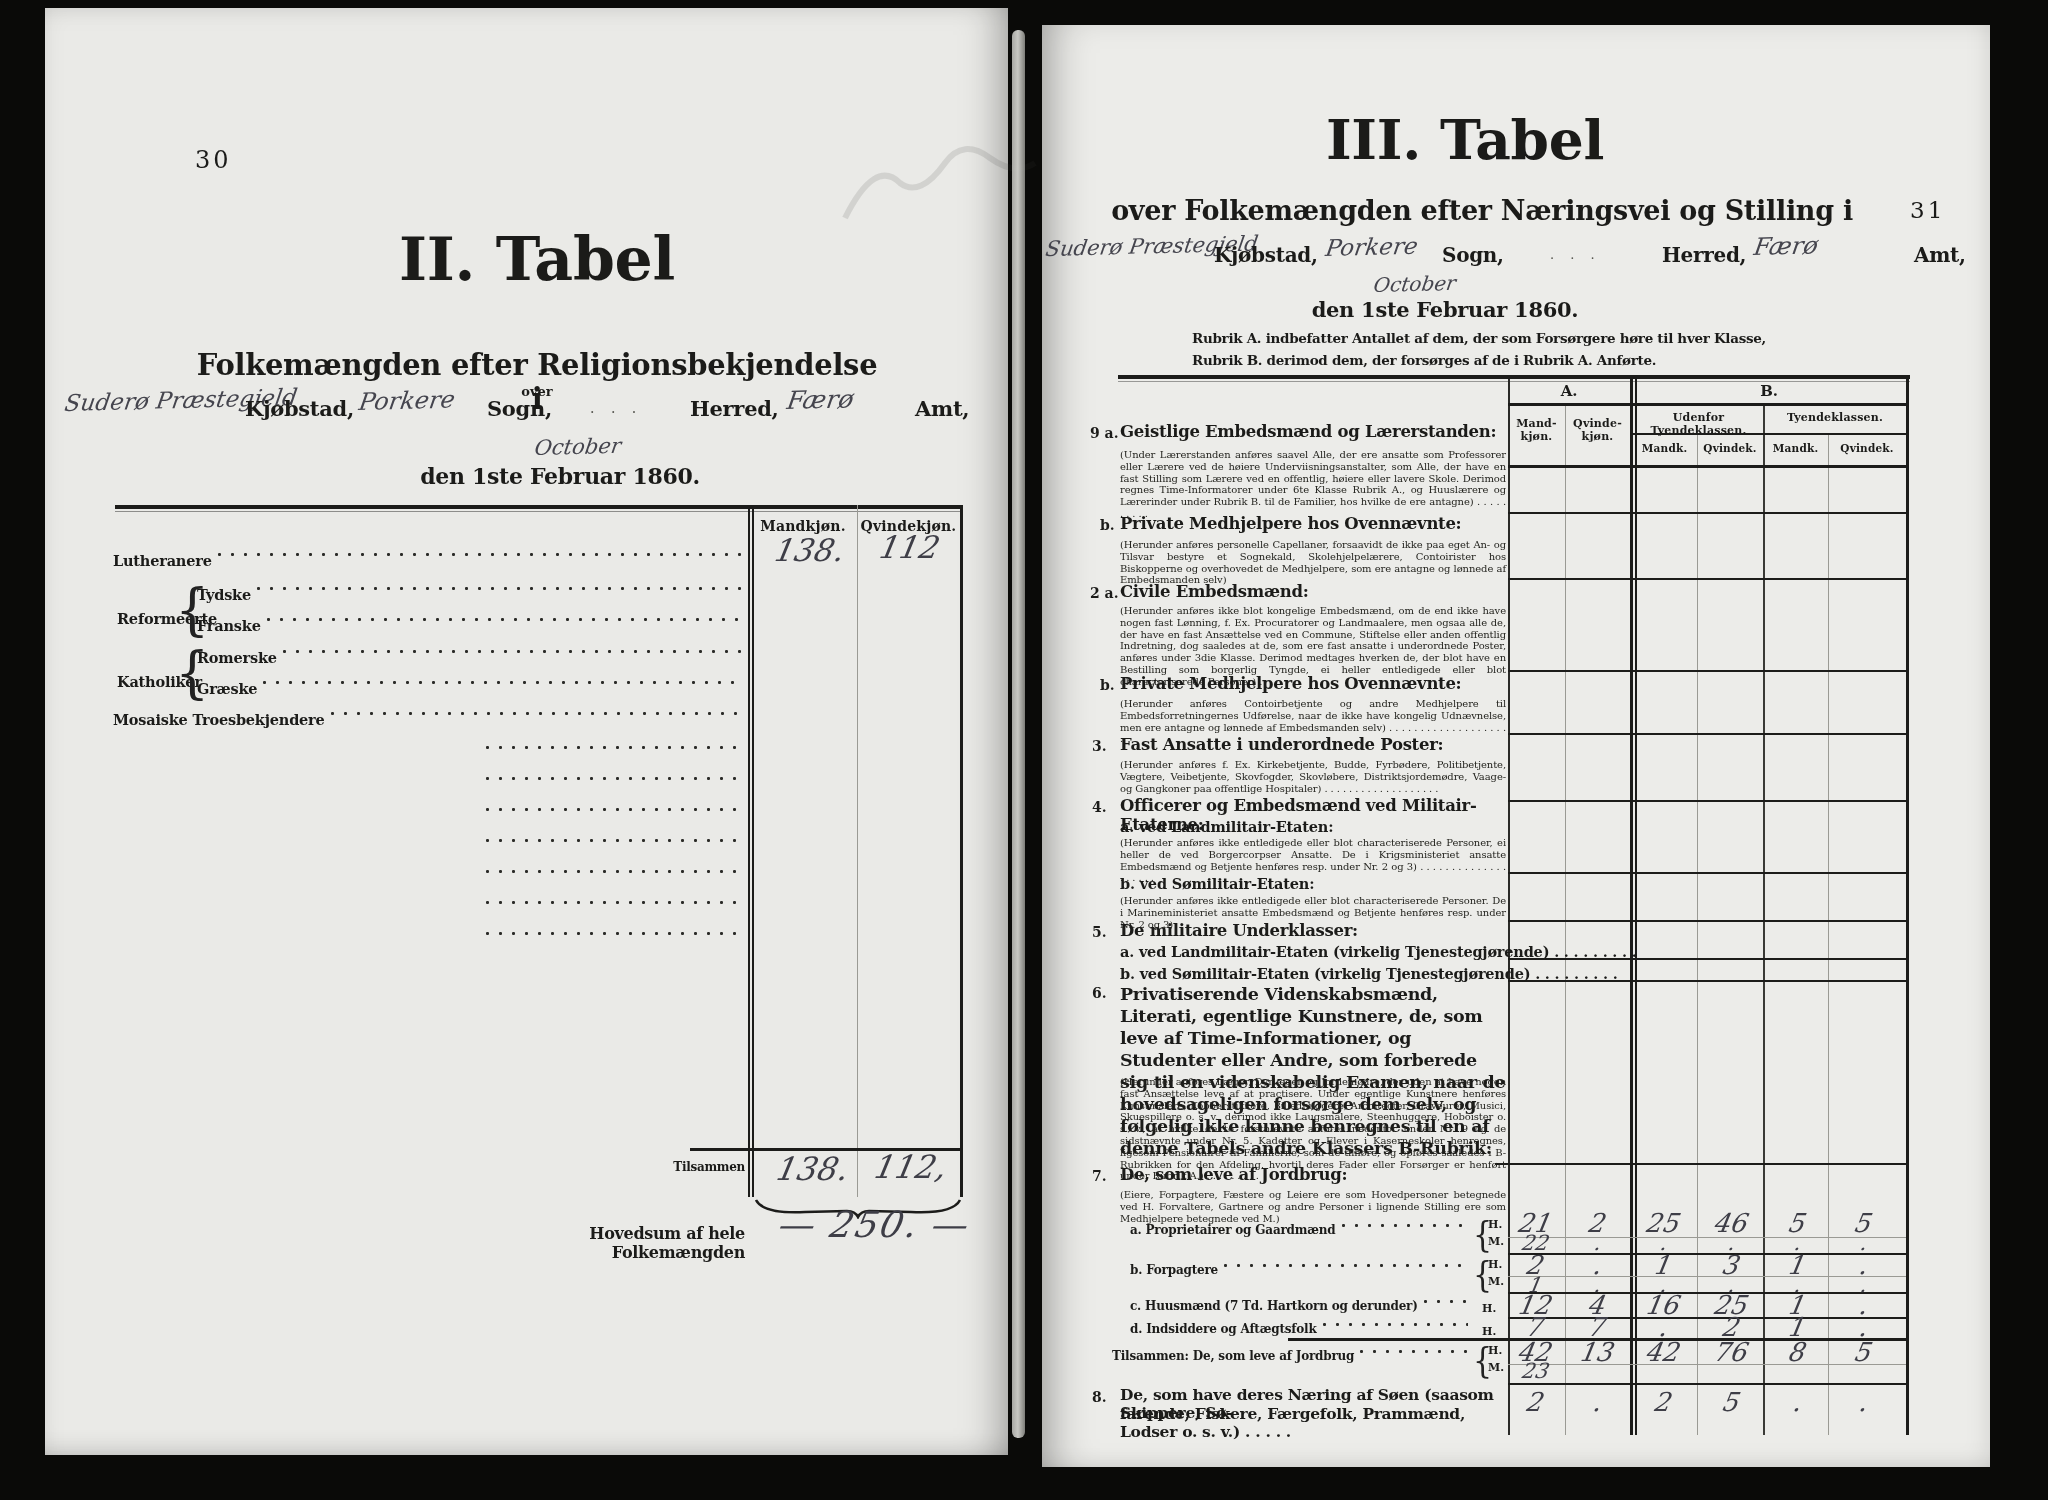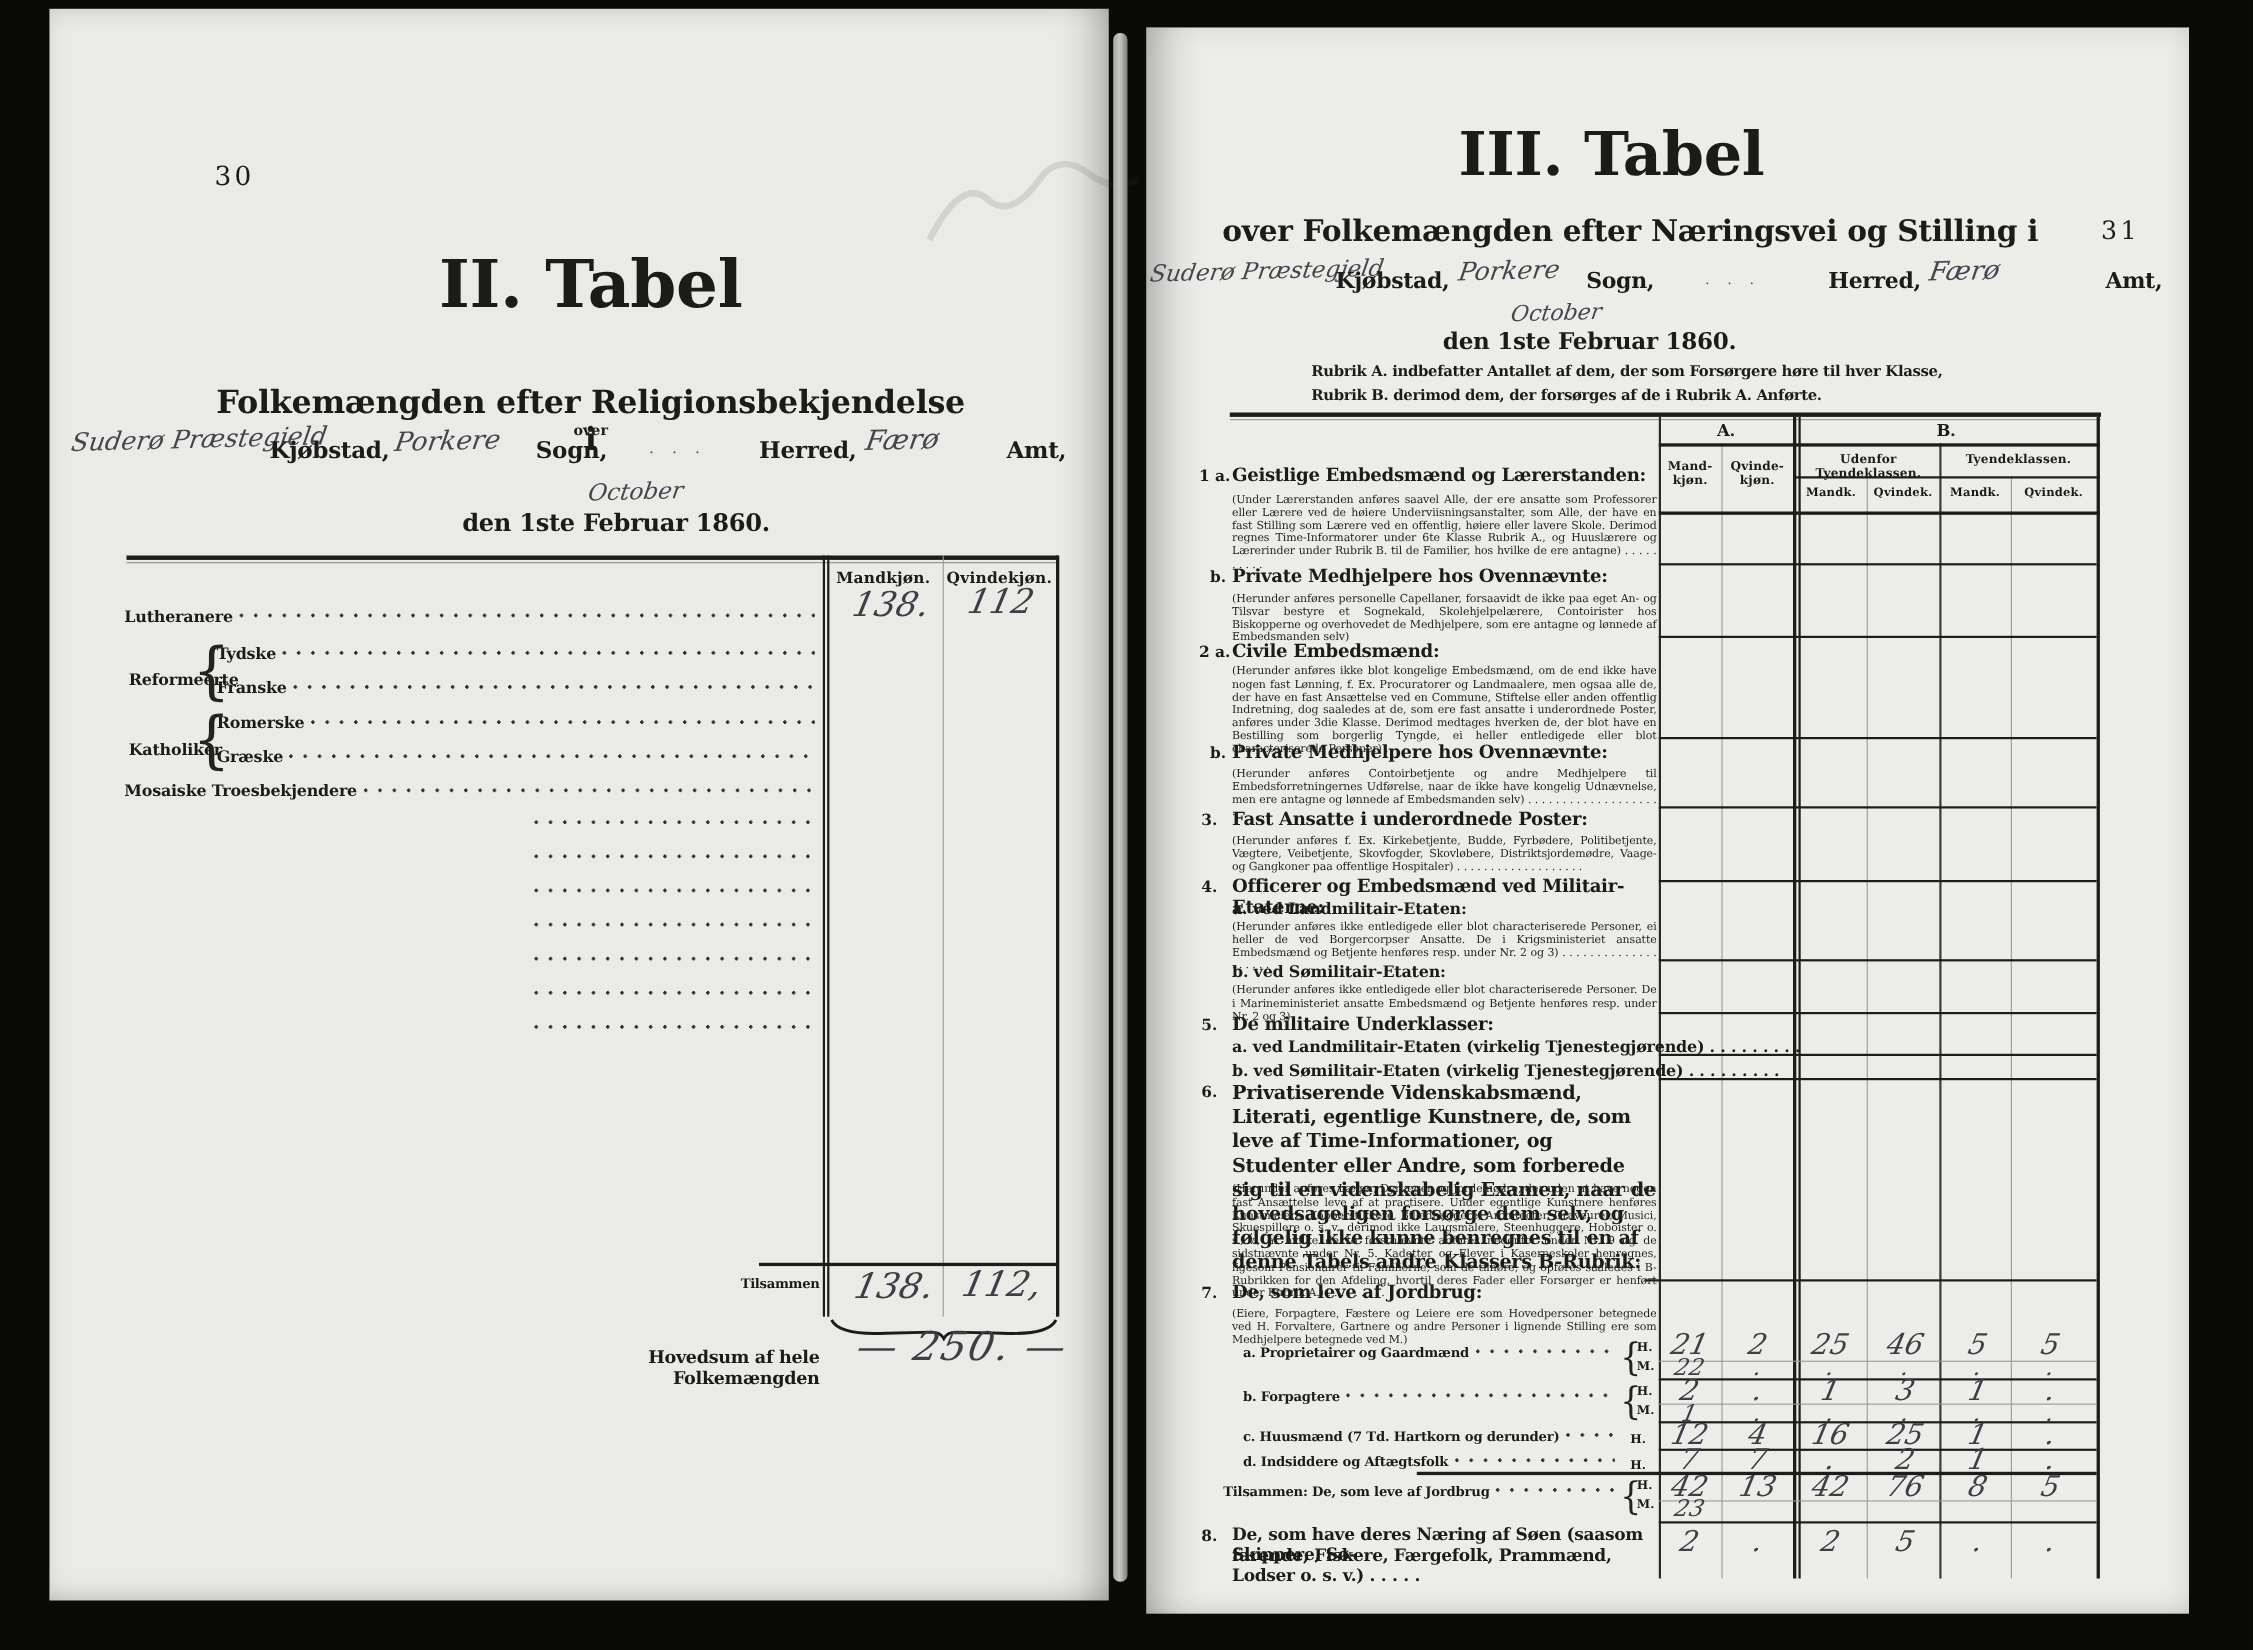--- a/index.html
+++ b/index.html
@@ -11,21 +11,21 @@
             box-shadow:inset -28px 0 40px -22px rgba(0,0,0,.35), inset 0 -18px 30px -24px rgba(0,0,0,.25), inset 10px 8px 30px -18px rgba(0,0,0,.12);}
   #rightPage{left:1042px;top:25px;width:948px;height:1442px;background:#ecece9;
             box-shadow:inset 30px 0 45px -26px rgba(0,0,0,.4), inset -14px -10px 30px -20px rgba(0,0,0,.18);}
   #gutterSliver{left:1012px;top:30px;width:13px;height:1408px;background:linear-gradient(90deg,#b9b9b4,#dddDD8 45%,#8a8a85);border-radius:6px;opacity:.9;}
   .frk{font-weight:bold;letter-spacing:-.3px;}
   .hw{font-style:italic;color:#45454e;transform:skewX(-10deg) rotate(-1.5deg);transform-origin:left bottom;white-space:nowrap;}
   .ctr{text-align:center;}
   .rt{text-align:right;}
   .rule{background:#1c1c1a;}
   .lightline{background:#9a9a94;}
-  .row{display:flex;align-items:center;}
+  .row{display:flex;align-items:flex-start;}
   .lbl{font-weight:bold;font-size:14.5px;white-space:nowrap;letter-spacing:-.2px;}
   .leader{flex:1;height:5px;margin:0 2px 3px 5px;
           background-image:radial-gradient(circle at 2.5px 2.5px,#2b2b28 1.3px,rgba(0,0,0,0) 1.7px);
           background-size:13px 5px;background-repeat:repeat-x;}
   .colhead{font-weight:bold;font-size:14px;letter-spacing:.2px;}
   .hwv{font-style:italic;color:#3e3e47;font-size:26px;transform:skewX(-12deg);white-space:nowrap;text-align:center;}
   .hwv2{font-size:21px;}
   .rhead{font-weight:bold;font-size:16.5px;letter-spacing:-.3px;line-height:1.15;}
   .rnum{font-weight:bold;font-size:14px;}
   .fine{font-size:10px;line-height:11.8px;text-align:justify;color:#24241f;letter-spacing:-.1px;}
@@ -204,21 +204,21 @@
     <div class="abs rule" style="left:453px;top:1138px;width:411px;height:1.5px"></div>
     <div class="abs lightline" style="left:466px;top:1212px;width:398px;height:1px"></div>
     <div class="abs rule" style="left:466px;top:1228px;width:398px;height:1.5px"></div>
     <div class="abs lightline" style="left:466px;top:1251px;width:398px;height:1px"></div>
     <div class="abs rule" style="left:466px;top:1267px;width:398px;height:1.5px"></div>
     <div class="abs rule" style="left:466px;top:1292px;width:398px;height:1.5px"></div>
     <div class="abs rule" style="left:246px;top:1313px;width:618px;height:2.5px"></div>
     <div class="abs lightline" style="left:466px;top:1339px;width:398px;height:1px"></div>
     <div class="abs rule" style="left:466px;top:1358px;width:398px;height:1.5px"></div>
 
-    <div class="abs rnum" style="left:48px;top:400px">1 a.</div>
+    <div class="abs rnum" style="left:48px;top:400px">9 a.</div>
     <div class="abs rhead" style="left:78px;top:398px;width:386px">Geistlige Embedsmænd og Lærerstanden:</div>
     <div class="abs fine" style="left:78px;top:424px;width:386px">(Under Lærerstanden anføres saavel Alle, der ere ansatte som Professorer eller Lærere ved de høiere Underviisningsanstalter, som Alle, der have en fast Stilling som Lærere ved en offentlig, høiere eller lavere Skole.  Derimod regnes Time-Informatorer under 6te Klasse Rubrik A., og Huuslærere og Lærerinder under Rubrik B. til de Familier, hos hvilke de ere antagne) . . . . . . . . . .</div>
 
     <div class="abs rnum" style="left:58px;top:492px">b.</div>
     <div class="abs rhead" style="left:78px;top:490px;width:386px">Private Medhjelpere hos Ovennævnte:</div>
     <div class="abs fine" style="left:78px;top:514px;width:386px">(Herunder anføres personelle Capellaner, forsaavidt de ikke paa eget An- og Tilsvar bestyre et Sognekald, Skolehjelpelærere, Contoirister hos Biskopperne og overhovedet de Medhjelpere, som ere antagne og lønnede af Embedsmanden selv)</div>
 
     <div class="abs rnum" style="left:48px;top:560px">2 a.</div>
     <div class="abs rhead" style="left:78px;top:558px;width:386px">Civile Embedsmænd:</div>
     <div class="abs fine" style="left:78px;top:580px;width:386px">(Herunder anføres ikke blot kongelige Embedsmænd, om de end ikke have nogen fast Lønning, f. Ex. Procuratorer og Landmaalere, men ogsaa alle de, der have en fast Ansættelse ved en Commune, Stiftelse eller anden offentlig Indretning, dog saaledes at de, som ere fast ansatte i underordnede Poster, anføres under 3die Klasse.  Derimod medtages hverken de, der blot have en Bestilling som borgerlig Tyngde, ei heller entledigede eller blot characteriserede Personer) .</div>

